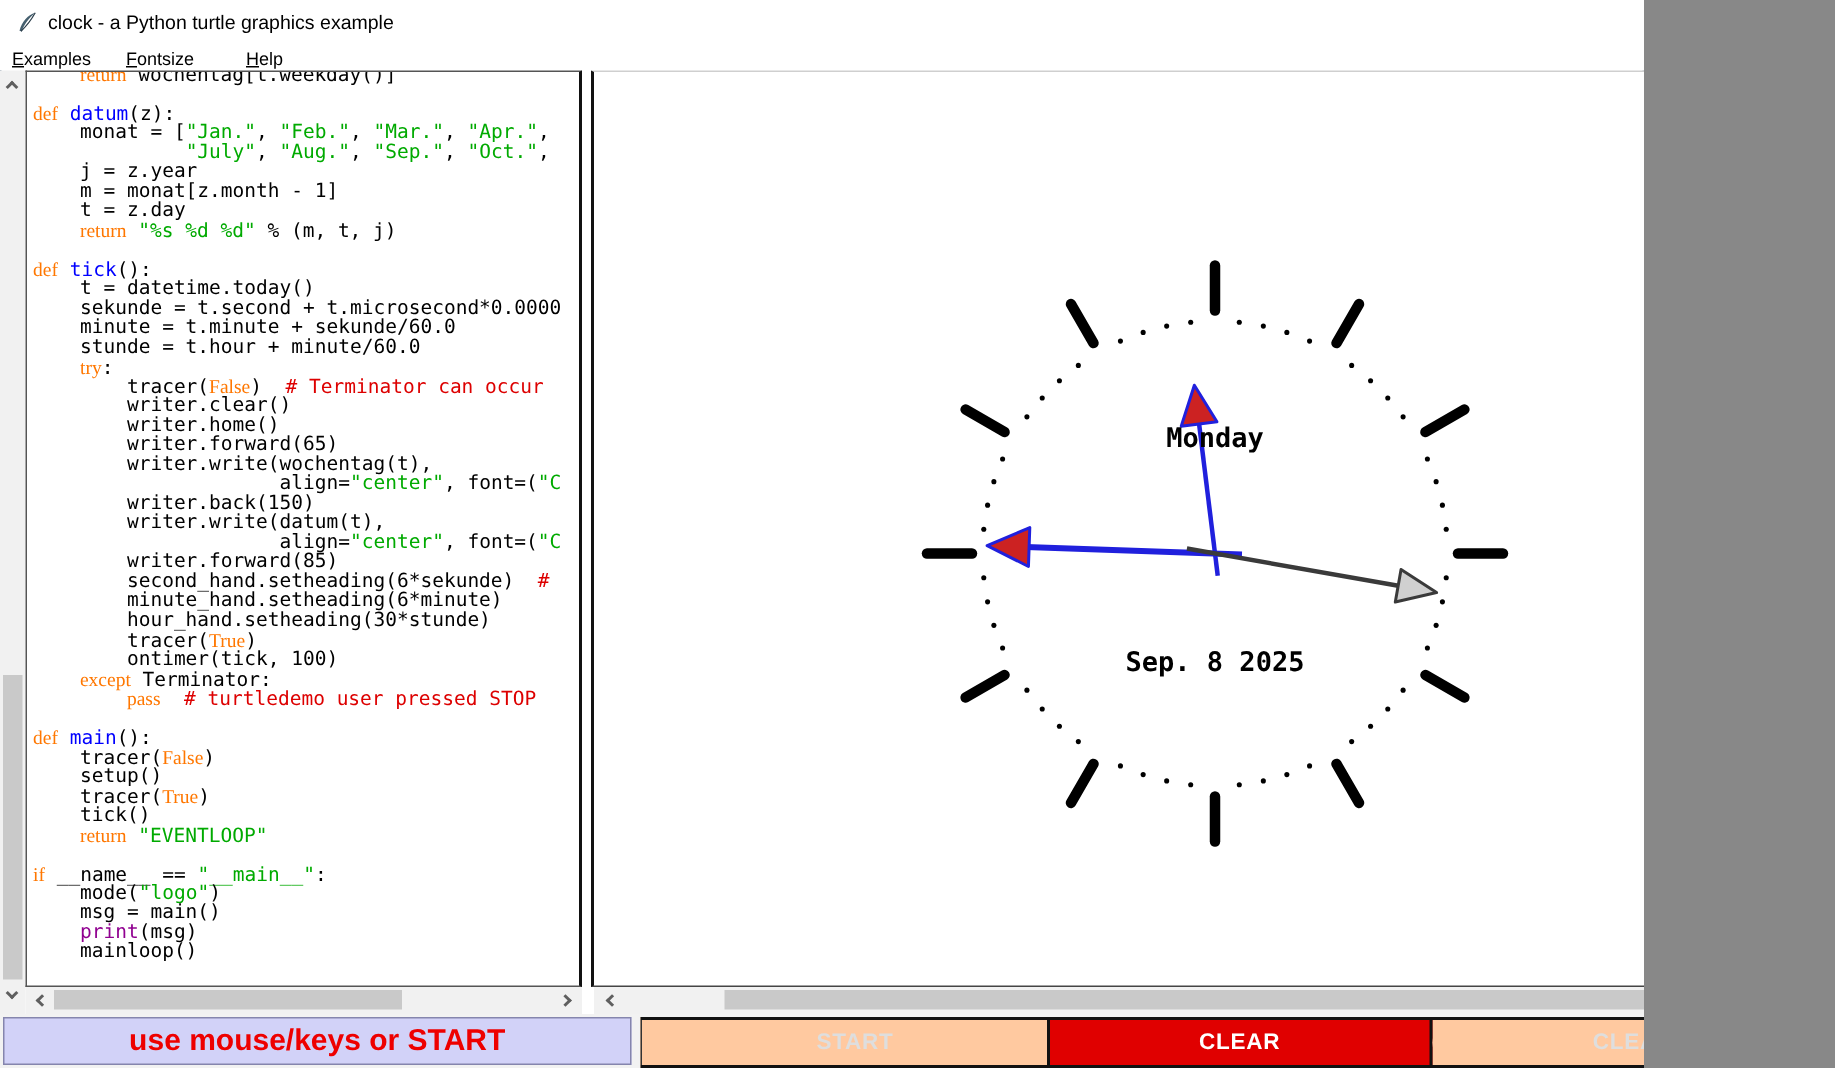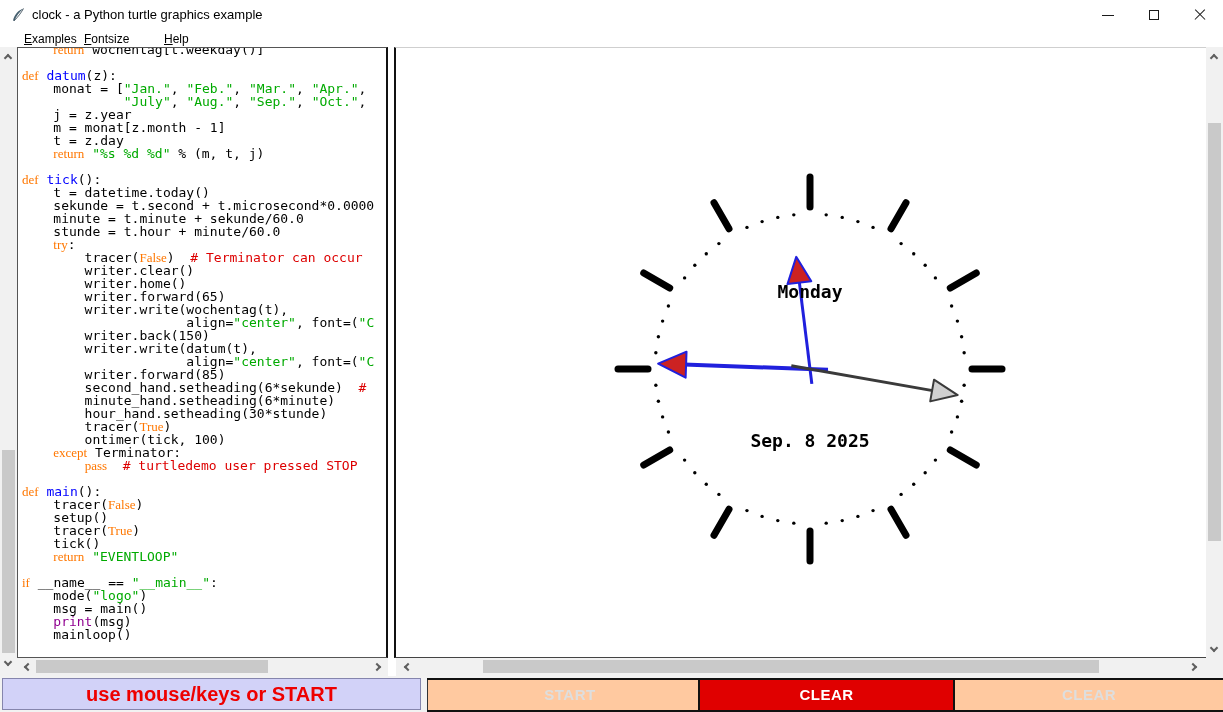--- a/index.html
+++ b/index.html
@@ -1,34 +1,34 @@
 <!DOCTYPE html>
 <html style="--kw: #ff7700; --def: #0000ff; --str: #00aa00; --builtin: #900090; --comment: #dd0000; --peach: #ffc9a0; --disabled_text: #dedede; --stop_bg: #e00000; --status_bg: #d2d2f8; --status_text: #ee0000;"><head>
 <meta charset="utf-8">
 <style>
   html,body{margin:0;padding:0;background:#888;}
   *{box-sizing:border-box;}
-  .window{position:relative;width:1223px;height:712px;background:#fff;overflow:hidden;
+  .window{position:relative;width:1096px;height:712px;background:#fff;overflow:hidden;
           font-family:"Liberation Sans",sans-serif;
           box-shadow:inset 0 0 0 1px #35506b;}
   
   .titlebar{position:absolute;left:0;top:0;width:1223px;height:30px;background:#fff;}
   .app-icon{position:absolute;left:10px;top:7px;width:16px;height:16px;}
   .win-title{position:absolute;left:32px;top:7px;font-size:13px;color:#000;}
   .win-btn{position:absolute;top:0;width:46px;height:30px;cursor:default;}
   .btn-min{left:1085px;} .btn-max{left:1131px;} .btn-close{left:1177px;}
   .glyph-min{position:absolute;left:17px;top:15px;width:12px;height:1px;background:#1a1a1a;}
   .glyph-max{position:absolute;left:18px;top:10px;width:10px;height:10px;border:1px solid #1a1a1a;}
   .glyph-close{position:absolute;left:17px;top:9px;width:12px;height:12px;}
   .glyph-close:before,.glyph-close:after{content:"";position:absolute;left:-1px;top:5px;width:14px;height:1.4px;background:#1a1a1a;}
   .glyph-close:before{transform:rotate(45deg);} .glyph-close:after{transform:rotate(-45deg);}
   
   .menubar{position:absolute;left:0;top:30px;width:1223px;height:17px;background:#fff;font-size:12px;}
   .menu-item{position:absolute;top:1px;color:#000;padding:1px 4px;cursor:default;}
-  .mi-0{left:20px;} .mi-1{left:80px;} .mi-2{left:128px;margin-left:32px;}
+  .mi-0{left:4px;} .mi-1{left:80px;} .mi-2{left:128px;margin-left:32px;}
   
   .sb{position:absolute;background:#f1f1f1;}
   .sb-thumb{position:absolute;background:#c9c9c9;}
   .chev{position:absolute;width:6px;height:6px;border-left:2px solid #5f5f5f;border-bottom:2px solid #5f5f5f;}
   .chev-left{transform:rotate(45deg);} .chev-up{transform:rotate(135deg);}
   .chev-down{transform:rotate(-45deg);} .chev-right{transform:rotate(-135deg);}
   
   .code-pane{position:absolute;left:17px;top:47px;width:371px;height:611px;background:#fff;
              border:1px solid #555;border-right:2px solid #111;overflow:hidden;}
   .code-text{position:absolute;left:4px;top:-5px;white-space:pre;

